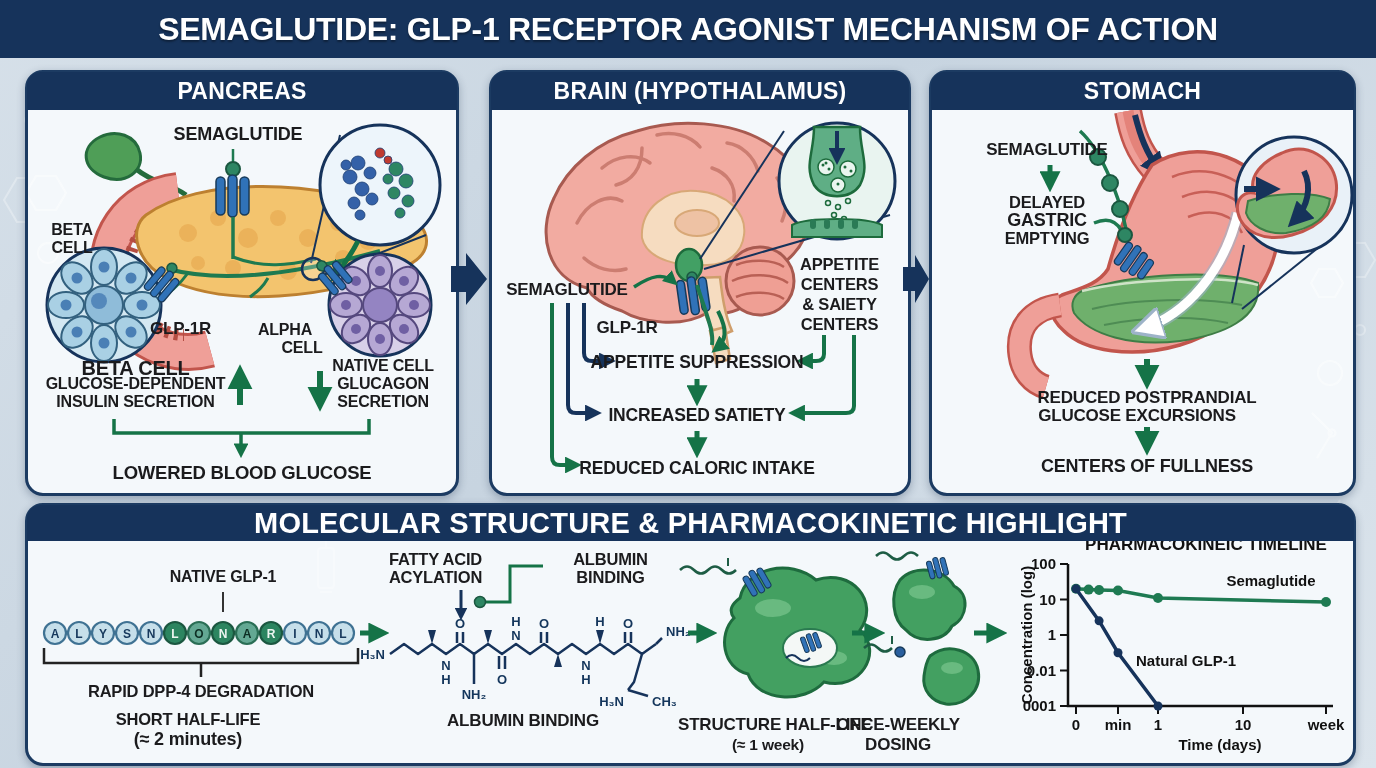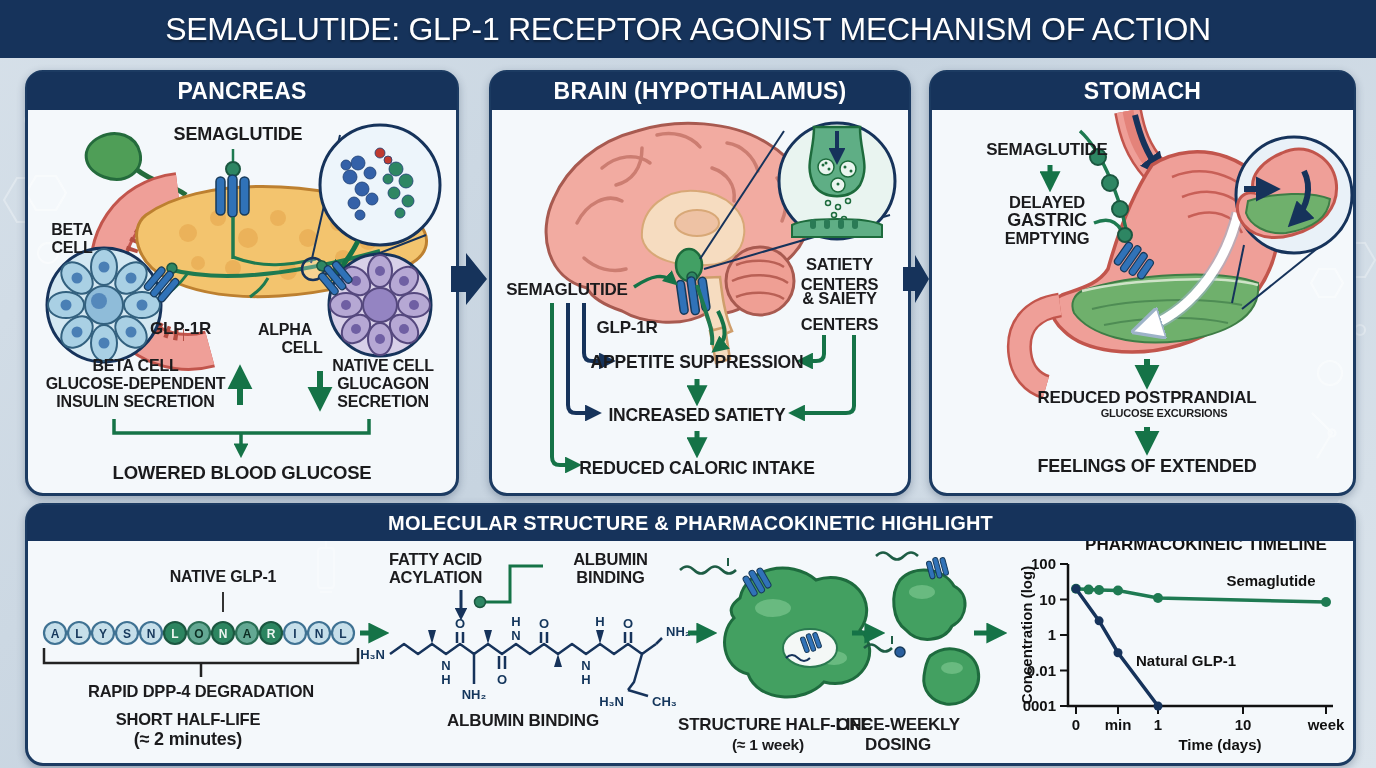--- a/index.html
+++ b/index.html
@@ -1,21 +1,21 @@
 <!DOCTYPE html>
 <html><head>
 <meta charset="utf-8">
 <style>
   html,body{margin:0;padding:0;width:1376px;height:768px;overflow:hidden;}
   body{position:relative;background:#16335b;font-family:"Liberation Sans",sans-serif;}
   .canvas{position:absolute;left:0;top:0;width:1376px;height:768px;
     background:linear-gradient(135deg,#d6e0e9 0%,#c7d4e0 45%,#dbe4ec 100%);}
   .titlebar{position:absolute;left:0;top:0;width:1376px;height:58px;background:#16335b;
     display:flex;align-items:center;justify-content:center;z-index:6;}
-  .titlebar span{color:#ffffff;font-weight:normal;font-size:32px;letter-spacing:-0.3px;
+  .titlebar span{color:#ffffff;font-weight:bold;font-size:32px;letter-spacing:-0.3px;
     text-shadow:0 2px 2px rgba(0,0,0,.35);white-space:nowrap;}
   .panel{position:absolute;background:#f4f8fb;border:3px solid #1c3b62;border-radius:18px;
     box-shadow:0 3px 8px rgba(20,40,70,.3);z-index:2;}
   .phead{position:absolute;left:-1px;right:-1px;top:-1px;height:38px;background:#16335b;
     border-radius:14px 14px 0 0;display:flex;align-items:center;justify-content:center;
     color:#fff;font-weight:bold;font-size:23px;letter-spacing:.2px;z-index:3;}
   .panel svg.art{position:absolute;left:0;top:0;width:100%;height:100%;}
   .lbl{position:absolute;font-weight:bold;color:#1b1b1d;text-align:center;line-height:1.1;
     letter-spacing:-0.2px;white-space:nowrap;z-index:4;}
   .overlay{position:absolute;left:0;top:0;width:1376px;height:768px;z-index:5;pointer-events:none;}
@@ -215,21 +215,21 @@
   </svg>
   <div class="phead">
       <span>PANCREAS</span>
     </div>
   <div class="lbl" style="left:120px;top:52px;width:180px;font-size:18px">SEMAGLUTIDE</div>
   <div class="lbl" style="left:8px;top:148px;width:72px;font-size:16px">BETA</div>
   <div class="lbl" style="left:8px;top:166px;width:72px;font-size:16px">CELL</div>
   <div class="lbl" style="left:105px;top:247px;width:95px;font-size:17px">GLP-1R</div>
   <div class="lbl" style="left:218px;top:248px;width:78px;font-size:16px">ALPHA</div>
   <div class="lbl" style="left:235px;top:266px;width:78px;font-size:16px">CELL</div>
-  <div class="lbl" style="left:15px;top:284px;width:185px;font-size:16px">BETA CELL</div>
+  <div class="lbl" style="left:15px;top:284px;width:185px;font-size:20px">BETA CELL</div>
   <div class="lbl" style="left:15px;top:302px;width:185px;font-size:16px">GLUCOSE-DEPENDENT</div>
   <div class="lbl" style="left:15px;top:320px;width:185px;font-size:16px">INSULIN SECRETION</div>
   <div class="lbl" style="left:280px;top:284px;width:150px;font-size:16px">NATIVE CELL</div>
   <div class="lbl" style="left:280px;top:302px;width:150px;font-size:16px">GLUCAGON</div>
   <div class="lbl" style="left:280px;top:320px;width:150px;font-size:16px">SECRETION</div>
   <div class="lbl" style="left:64px;top:390px;width:300px;font-size:18.5px">LOWERED BLOOD GLUCOSE</div>
 </section>
 
 <section class="panel" style="left:489px;top:70px;width:416px;height:420px">
   <svg class="art" viewBox="0 0 416 420">
@@ -308,23 +308,23 @@
     <path d="M332,262 L332,281 Q332,288 324,288 L310,288" stroke="#157347" stroke-width="4" fill="none" marker-end="url(#mg)"></path>
     <path d="M362,262 L362,333 Q362,340 354,340 L302,340" stroke="#157347" stroke-width="4" fill="none" marker-end="url(#mg)"></path>
     <line x1="205" y1="306" x2="205" y2="326" stroke="#157347" stroke-width="5" marker-end="url(#mg)"></line>
     <line x1="205" y1="358" x2="205" y2="378" stroke="#157347" stroke-width="5" marker-end="url(#mg)"></line>
   </svg>
   <div class="phead">
       <span>BRAIN (HYPOTHALAMUS)</span>
     </div>
   <div class="lbl" style="left:5px;top:208px;width:140px;font-size:17px">SEMAGLUTIDE</div>
   <div class="lbl" style="left:85px;top:246px;width:100px;font-size:17px">GLP-1R</div>
-  <div class="lbl" style="left:295px;top:182px;width:105px;font-size:16.5px">SATIETY</div>
+  <div class="lbl" style="left:295px;top:182px;width:105px;font-size:16.5px">APPETITE</div>
   <div class="lbl" style="left:295px;top:202px;width:105px;font-size:16.5px">CENTERS</div>
-  <div class="lbl" style="left:295px;top:216px;width:105px;font-size:16.5px">&amp; SAIETY</div>
+  <div class="lbl" style="left:295px;top:222px;width:105px;font-size:16.5px">&amp; SAIETY</div>
   <div class="lbl" style="left:295px;top:242px;width:105px;font-size:16.5px">CENTERS</div>
   <div class="lbl" style="left:85px;top:333px;width:240px;font-size:17.5px">INCREASED SATIETY</div>
   <div class="lbl" style="left:85px;top:280px;width:240px;font-size:17.5px">APPETITE SUPPRESSION</div>
   <div class="lbl" style="left:85px;top:386px;width:240px;font-size:17.5px">REDUCED CALORIC INTAKE</div>
 </section>
 
 <section class="panel" style="left:929px;top:70px;width:421px;height:420px">
   <svg class="art" viewBox="0 0 421 420">
     <g opacity="0.45" stroke="#fff" fill="none" stroke-width="2">
       <polygon points="411,210 403,224 387,224 379,210 387,196 403,196"></polygon>
@@ -388,22 +388,22 @@
     <line x1="215" y1="354" x2="215" y2="374" stroke="#157347" stroke-width="6" marker-end="url(#mg)"></line>
   </svg>
   <div class="phead">
       <span>STOMACH</span>
     </div>
   <div class="lbl" style="left:30px;top:68px;width:170px;font-size:17px">SEMAGLUTIDE</div>
   <div class="lbl" style="left:40px;top:120px;width:150px;font-size:16.5px">DELAYED</div>
   <div class="lbl" style="left:40px;top:138px;width:150px;font-size:18px">GASTRIC</div>
   <div class="lbl" style="left:40px;top:156px;width:150px;font-size:16.5px">EMPTYING</div>
   <div class="lbl" style="left:65px;top:316px;width:300px;font-size:17px">REDUCED POSTPRANDIAL</div>
-  <div class="lbl" style="left:82px;top:334px;width:300px;font-size:11px">GLUCOSE EXCURSIONS</div>
-  <div class="lbl" style="left:65px;top:384px;width:300px;font-size:18px">FEELINGS OF EXTENDED</div>
+  <div class="lbl" style="left:55px;top:334px;width:300px;font-size:17px">GLUCOSE EXCURSIONS</div>
+  <div class="lbl" style="left:65px;top:384px;width:300px;font-size:18px">CENTERS OF FULLNESS</div>
 </section>
 
 <section class="panel" style="left:25px;top:503px;width:1325px;height:257px">
   <svg class="art" viewBox="0 0 1325 257">
     <g opacity="0.3" stroke="#fff" fill="none" stroke-width="2">
       <rect x="290" y="42" width="16" height="40" rx="3"></rect>
         <line x1="298" y1="30" x2="298" y2="42"></line>
         <line x1="292" y1="86" x2="304" y2="86"></line>
     </g>
     <line x1="195" y1="86" x2="195" y2="106" stroke="#333" stroke-width="2"></line>
@@ -551,21 +551,21 @@
         <circle cx="1298" cy="96.0056281371426" r="5" fill="#1e7a52"></circle>
         <text x="1243" y="80" text-anchor="middle" class="cser">Semaglutide</text>
         <polyline points="1048,82.81343515392867 1071.1,114.87312969214267 1090,146.75 1130,200" stroke="#16335b" stroke-width="3.5" fill="none"></polyline>
         <circle cx="1048" cy="82.81343515392867" r="4.5" fill="#16335b"></circle>
         <circle cx="1071.1" cy="114.87312969214267" r="4.5" fill="#16335b"></circle>
         <circle cx="1090" cy="146.75" r="4.5" fill="#16335b"></circle>
         <circle cx="1130" cy="200" r="4.5" fill="#16335b"></circle>
         <text x="1158" y="160" text-anchor="middle" class="cser">Natural GLP-1</text>
       </g>
   </svg>
-  <div class="phead" style="height:36px;font-size:20px">
+  <div class="phead" style="height:36px;font-size:29px">
       <span>MOLECULAR STRUCTURE &amp; PHARMACOKINETIC HIGHLIGHT</span>
     </div>
   <div class="lbl" style="left:115px;top:62px;width:160px;font-size:16px">NATIVE GLP-1</div>
   <div class="lbl" style="left:58px;top:176px;width:230px;font-size:16.5px">RAPID DPP-4 DEGRADATION</div>
   <div class="lbl" style="left:50px;top:204px;width:220px;font-size:16.5px">SHORT HALF-LIFE</div>
   <div class="lbl" style="left:50px;top:224px;width:220px;font-size:18px">(≈ 2 minutes)</div>
   <div class="lbl" style="left:340px;top:44px;width:135px;font-size:16.5px">FATTY ACID</div>
   <div class="lbl" style="left:340px;top:62px;width:135px;font-size:16.5px">ACYLATION</div>
   <div class="lbl" style="left:515px;top:44px;width:135px;font-size:16.5px">ALBUMIN</div>
   <div class="lbl" style="left:515px;top:62px;width:135px;font-size:16.5px">BINDING</div>

